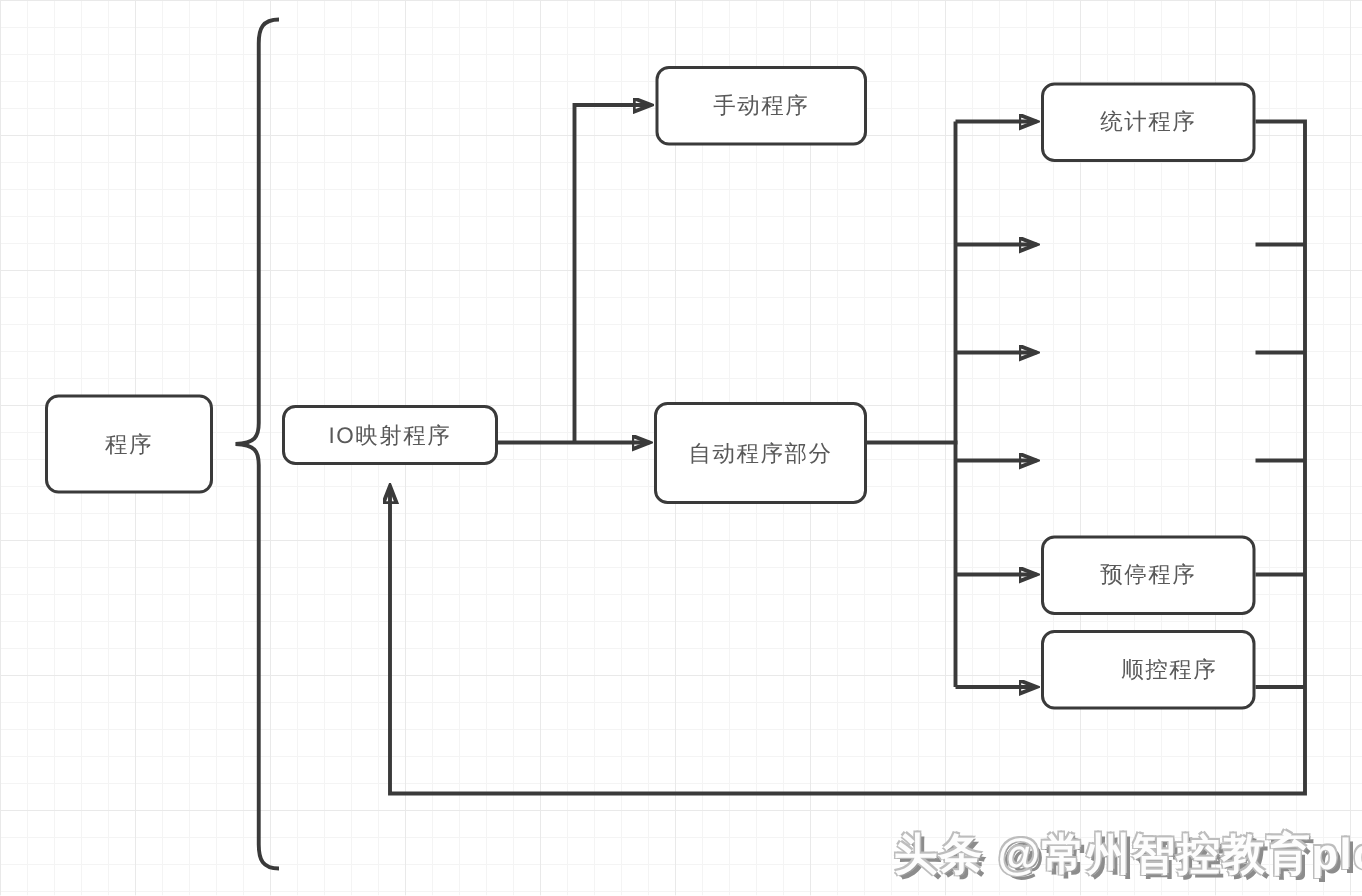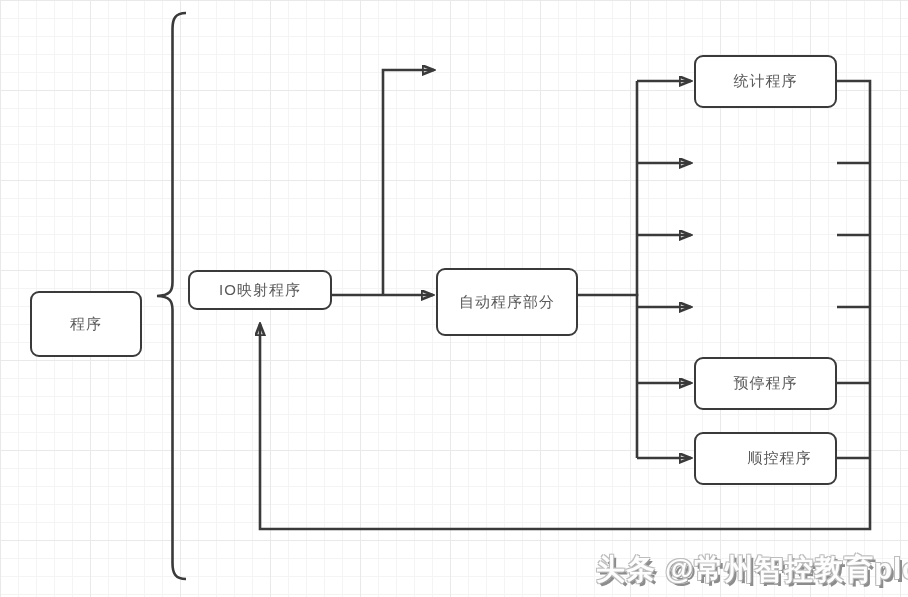--- a/index.html
+++ b/index.html
@@ -36,32 +36,32 @@
     border: 2.5px solid #3a3a3a;
     border-radius: 9px;
     display: flex;
     align-items: center;
     justify-content: center;
     font-size: 15px;
     color: #595959;
     letter-spacing: 1px;
   }
 
-  .node-program  { left: 30px;  top: 263px; width: 112px; height: 66px; margin-top: 28px; }
+  .node-program  { left: 30px;  top: 263px; width: 112px; height: 66px; }
   .node-io       { left: 188px; top: 270px; width: 144px; height: 40px; }
   .node-manual   { left: 437px; top: 44px;  width: 141px; height: 53px; }
   .node-auto     { left: 436px; top: 268px; width: 142px; height: 68px; }
 
   .node-sub      { left: 694px; width: 143px; height: 53px; }
   .node-sub-0 { top: 55px;  }
   .node-sub-1 { top: 137px; }
   .node-sub-2 { top: 209px; }
   .node-sub-3 { top: 281px; }
   .node-sub-4 { top: 357px; }
-  .node-sub-5 { top: 432px; padding-left: 28px; }
+  .node-sub-5 { top: 420px; padding-left: 28px; }
 
   .watermark {
     position: absolute;
     left: 596px;
     top: 550px;
     font-size: 29px;
     font-weight: bold;
     letter-spacing: 1px;
     white-space: nowrap;
     color: #fdfdfd;
@@ -113,20 +113,23 @@
   </svg>
 
   <div class="node node-program">
     <span>程序</span>
   </div>
 
   <div class="node node-io">
     <span>IO映射程序</span>
   </div>
 
+  <div class="node node-manual">
+    <span>手动程序</span>
+  </div>
 
   <div class="node node-auto">
     <span>自动程序部分</span>
   </div>
 
   <div class="node node-sub node-sub-0">
     <span>统计程序</span>
   </div>
   <div class="node node-sub node-sub-4">
     <span>预停程序</span>

